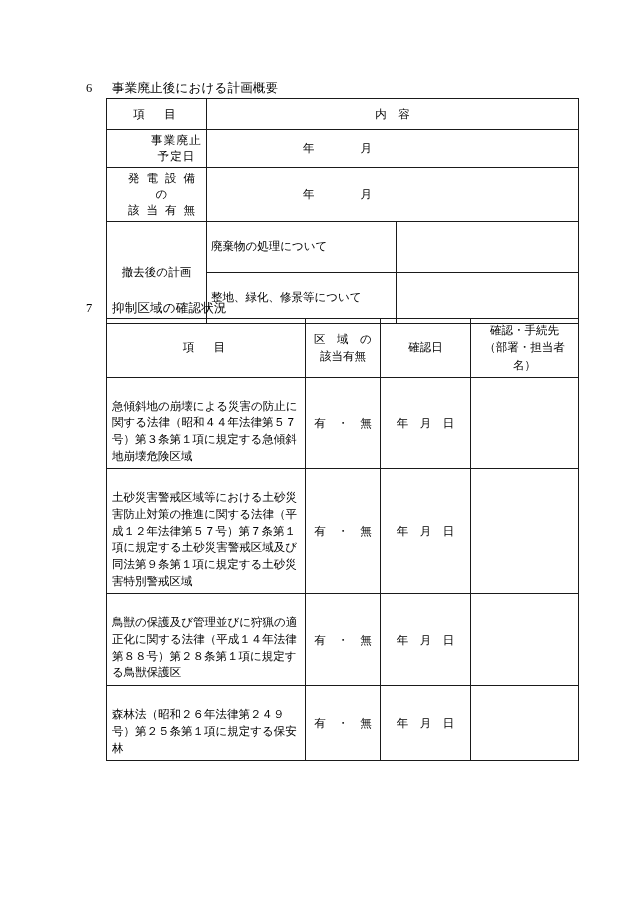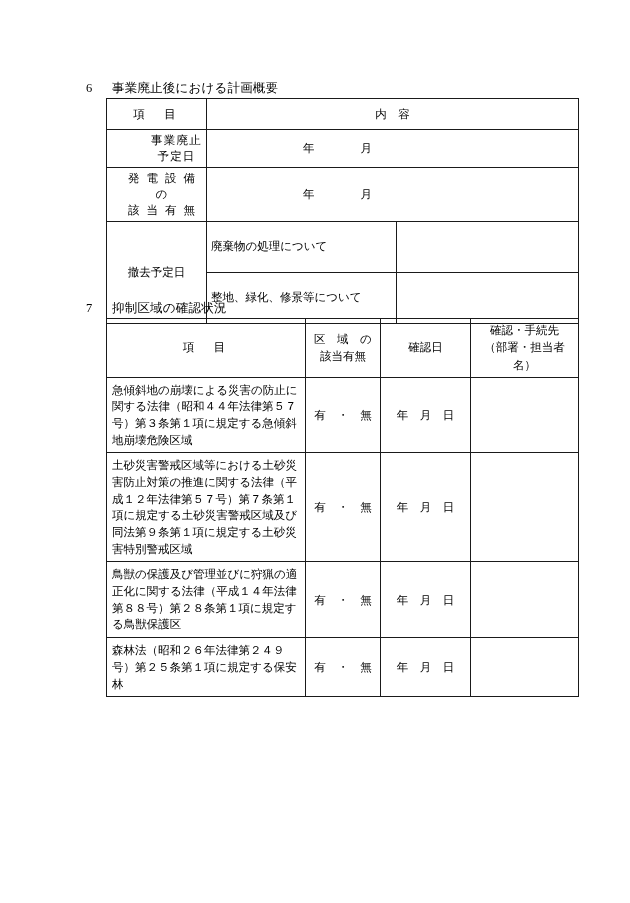--- a/index.html
+++ b/index.html
@@ -91,21 +91,21 @@
   #table6 tr.r-plan td { height: 46px; }
 
   
   #table7 { left: 106px; top: 318px; width: 472px; }
   #table7 .col-item  { width: 199px; }
   #table7 .col-exist { width: 75px; }
   #table7 .col-date  { width: 90px; }
   #table7 .col-dept  { width: 108px; }
   #table7 td.item {
     text-align: left;
-    padding: 4px 4px 4px 5px;
+    padding: 20px 4px 4px 5px;
     line-height: 1.45;
     vertical-align: middle;
   }
   #table7 thead td {
     text-align: center;
     vertical-align: middle;
     padding: 3px 2px;
     line-height: 1.5;
   }
   .two-line { display: block; }
@@ -139,21 +139,21 @@
       <tr class="r-date2">
         <td class="c">
           <span class="two-line sp-wide">発電設備の</span>
           <span class="two-line sp-wide">該当有無</span>
         </td>
         <td class="l" colspan="2" style="padding-left:96px;">
           <span class="date-ym">年　　　　月</span>
         </td>
       </tr>
       <tr class="r-plan">
-        <td class="c" rowspan="2">撤去予定日</td>
+        <td class="c" rowspan="2">撤去後の計画</td>
         <td class="l">廃棄物の処理について</td>
         <td class="l"></td>
       </tr>
       <tr class="r-plan">
         <td class="l">整地、緑化、修景等について</td>
         <td class="l"></td>
       </tr>
     </tbody>
   </table>
 

